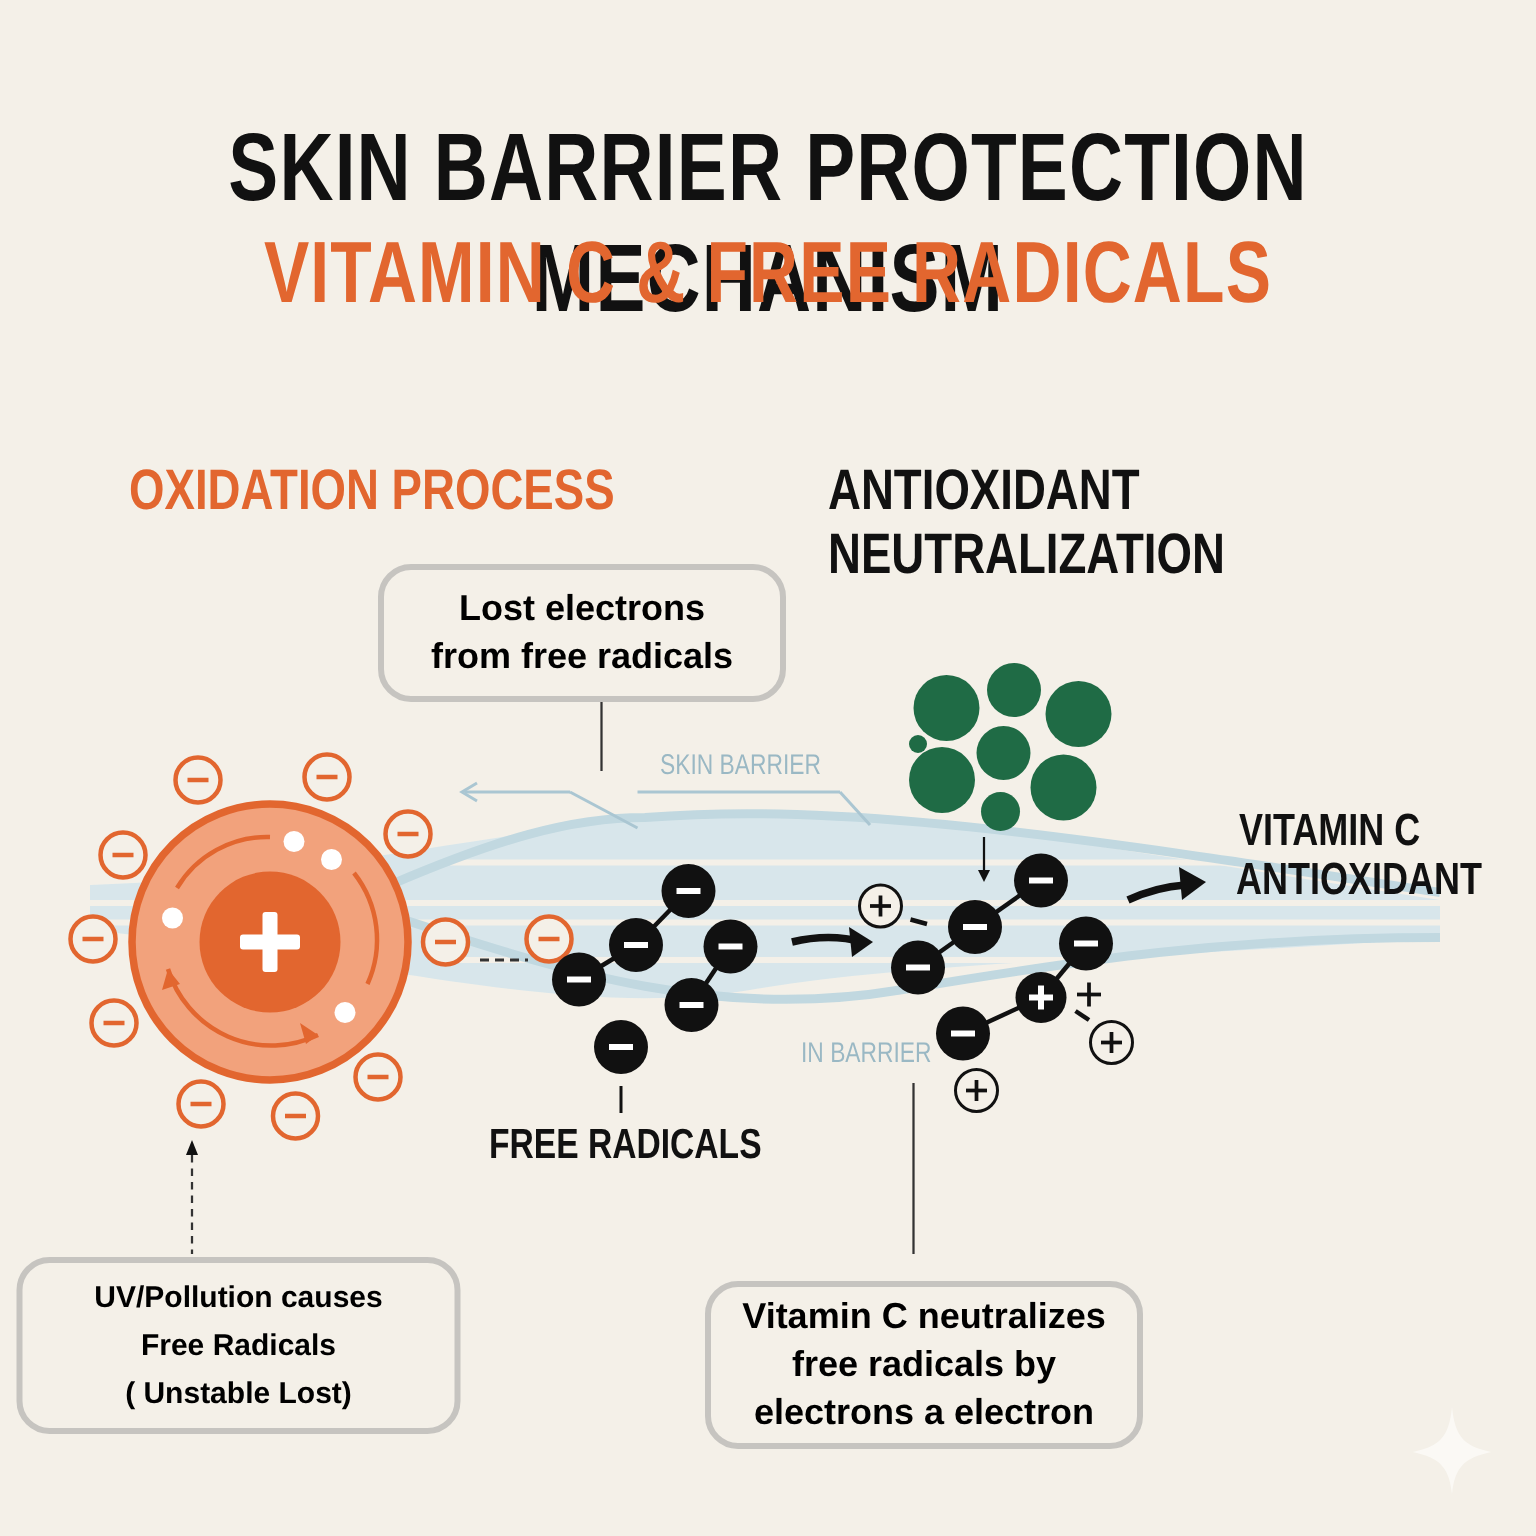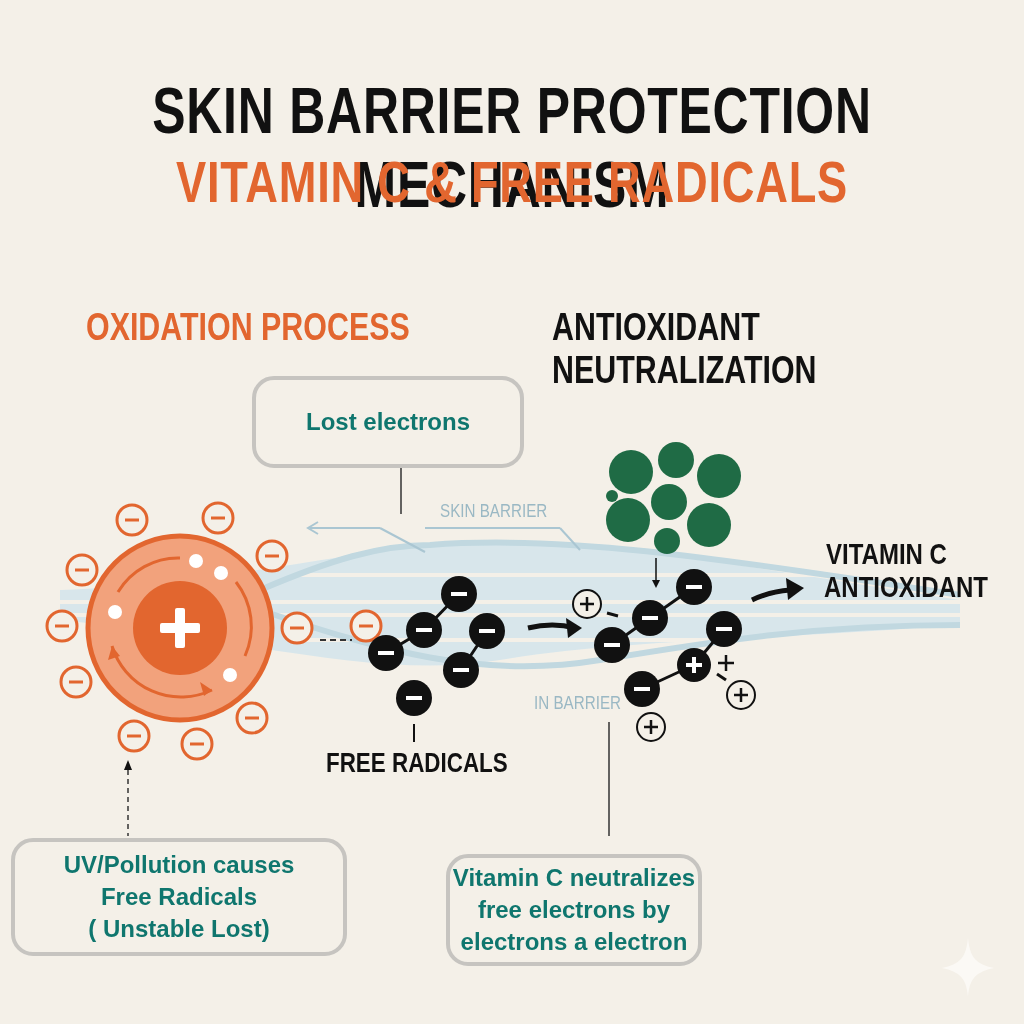--- a/index.html
+++ b/index.html
@@ -4,21 +4,21 @@
 <style>
   html,body{margin:0;padding:0;}
   body{width:1024px;height:1024px;background:#f4f0e8;position:relative;overflow:hidden;font-family:"Liberation Sans",sans-serif;}
   .abs{position:absolute;}
   .title{left:0;width:1024px;text-align:center;font-family:"Liberation Sans",sans-serif;font-weight:bold;transform:scaleX(0.78);transform-origin:center;}
   #t1{top:74px;font-size:64px;color:#111;letter-spacing:1px;}
   #t2{top:148px;font-size:58px;color:#e2662f;letter-spacing:1px;}
   .sec{font-weight:bold;transform:scaleX(0.8);transform-origin:left;font-size:38px;}
   #s1{left:86px;top:306px;color:#e2662f;}
   #s2{left:552px;top:306px;color:#111;}
-  .callout{background:#f4f0e8;border:4px solid #c6c4c0;border-radius:22px;text-align:center;font-weight:bold;color:#0f766e;display:flex;align-items:center;justify-content:center;box-sizing:border-box;}
+  .callout{background:#f4f0e8;border:4px solid #c6c4c0;border-radius:22px;text-align:center;font-weight:bold;color:#000000;display:flex;align-items:center;justify-content:center;box-sizing:border-box;}
   .lbl{font-weight:bold;color:#111;transform:scaleX(0.8);transform-origin:left;}
   svg{position:absolute;left:0;top:0;}
 </style>
 </head>
 <body>
 
 <div class="abs title" id="t1">SKIN BARRIER PROTECTION MECHANISM</div>
 <div class="abs title" id="t2">VITAMIN C &amp; FREE RADICALS</div>
 
 <div class="abs sec" id="s1">OXIDATION PROCESS</div>
@@ -207,28 +207,29 @@
 
 <div class="abs" style="left:440px;top:500px;font-size:19px;color:#9ab8c4;transform:scaleX(0.8);transform-origin:left;">SKIN BARRIER</div>
 <div class="abs" style="left:534px;top:692px;font-size:19px;color:#9ab8c4;transform:scaleX(0.8);transform-origin:left;">IN BARRIER</div>
 <div class="abs lbl" style="left:326px;top:747px;font-size:28px;">FREE RADICALS</div>
 <div class="abs lbl" style="left:826px;top:537px;font-size:30px;">VITAMIN C</div>
 <div class="abs lbl" style="left:824px;top:570px;font-size:30px;">ANTIOXIDANT</div>
 
 <div class="abs callout" style="left:252px;top:376px;width:272px;height:92px;font-size:24px;line-height:32px;">
   <div>
     <div>Lost electrons</div>
+    <div>from free radicals</div>
   </div>
 </div>
-<div class="abs callout" style="left:11px;top:838px;width:336px;height:118px;font-size:24px;line-height:32px;">
+<div class="abs callout" style="left:11px;top:838px;width:296px;height:118px;font-size:20px;line-height:32px;">
   <div>
     <div>UV/Pollution causes</div>
     <div>Free Radicals</div>
     <div>( Unstable Lost)</div>
   </div>
 </div>
-<div class="abs callout" style="left:446px;top:854px;width:256px;height:112px;font-size:24px;line-height:32px;">
+<div class="abs callout" style="left:470px;top:854px;width:292px;height:112px;font-size:24px;line-height:32px;">
   <div>
     <div>Vitamin C neutralizes</div>
-    <div>free electrons by</div>
+    <div>free radicals by</div>
     <div>electrons a electron</div>
   </div>
 </div>
 
 </body></html>

